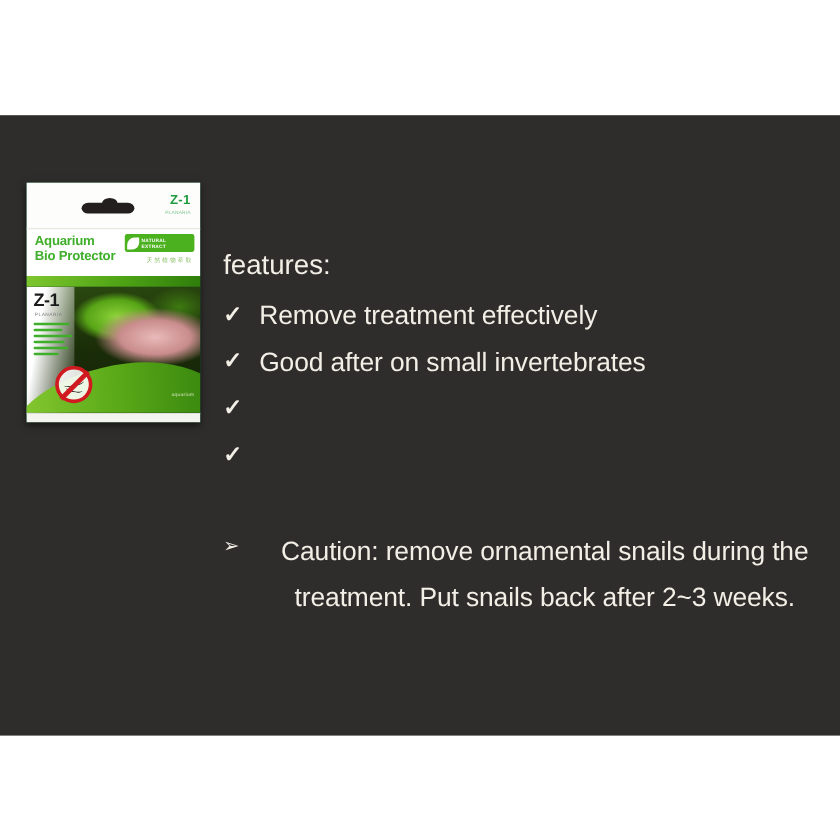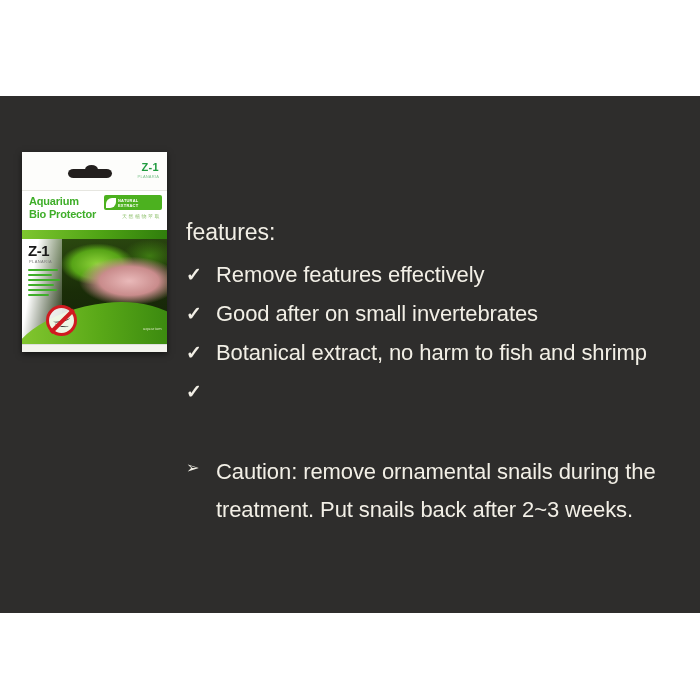--- a/index.html
+++ b/index.html
@@ -268,21 +268,20 @@
     background: #f4f4ee;
     border-top: 1px solid #dedede;
   }
 
   
   .content {
     position: absolute;
     left: 186px;
     top: 110px;
     width: 506px;
-    margin-top: 12px;
   }
 
   .features-heading {
     font-size: 23px;
     color: #f2efe6;
     line-height: 28px;
     margin-bottom: 14px;
     font-weight: normal;
   }
 
@@ -319,21 +318,21 @@
     color: #f2efe6;
     line-height: 30px;
     font-weight: normal;
     letter-spacing: -0.1px;
   }
 
   .caution-block {
     margin-top: 46px;
   }
   .caution-item { margin-bottom: 0; }
-  .caution-text { line-height: 38px; }
+  .caution-text { line-height: 38px; text-align: center; }
 </style>
 </head>
 <body>
 
 <div id="page">
 
   <div class="dark-panel">
 
     <div class="package">
 
@@ -385,29 +384,28 @@
       <div class="pkg-foot"></div>
     </div>
 
     <div class="content">
 
       <div class="features-heading">features:</div>
 
       <ul class="feature-list">
         <li class="feature-item">
           <span class="bullet-check">✓</span>
-          <span class="feature-text">Remove features effectively</span>
+          <span class="feature-text">Remove treatment effectively</span>
         </li>
         <li class="feature-item">
           <span class="bullet-check">✓</span>
           <span class="feature-text">Good after on small invertebrates</span>
         </li>
         <li class="feature-item">
           <span class="bullet-check">✓</span>
-          <span class="feature-text">Botanical extract, no harm to fish and shrimp</span>
         </li>
         <li class="feature-item">
           <span class="bullet-check">✓</span>
         </li>
       </ul>
 
       <ul class="caution-list caution-block">
         <li class="caution-item">
           <span class="bullet-arrow">➢</span>
           <span class="caution-text">Caution: remove ornamental snails during the treatment. Put snails back after 2~3 weeks.</span>

